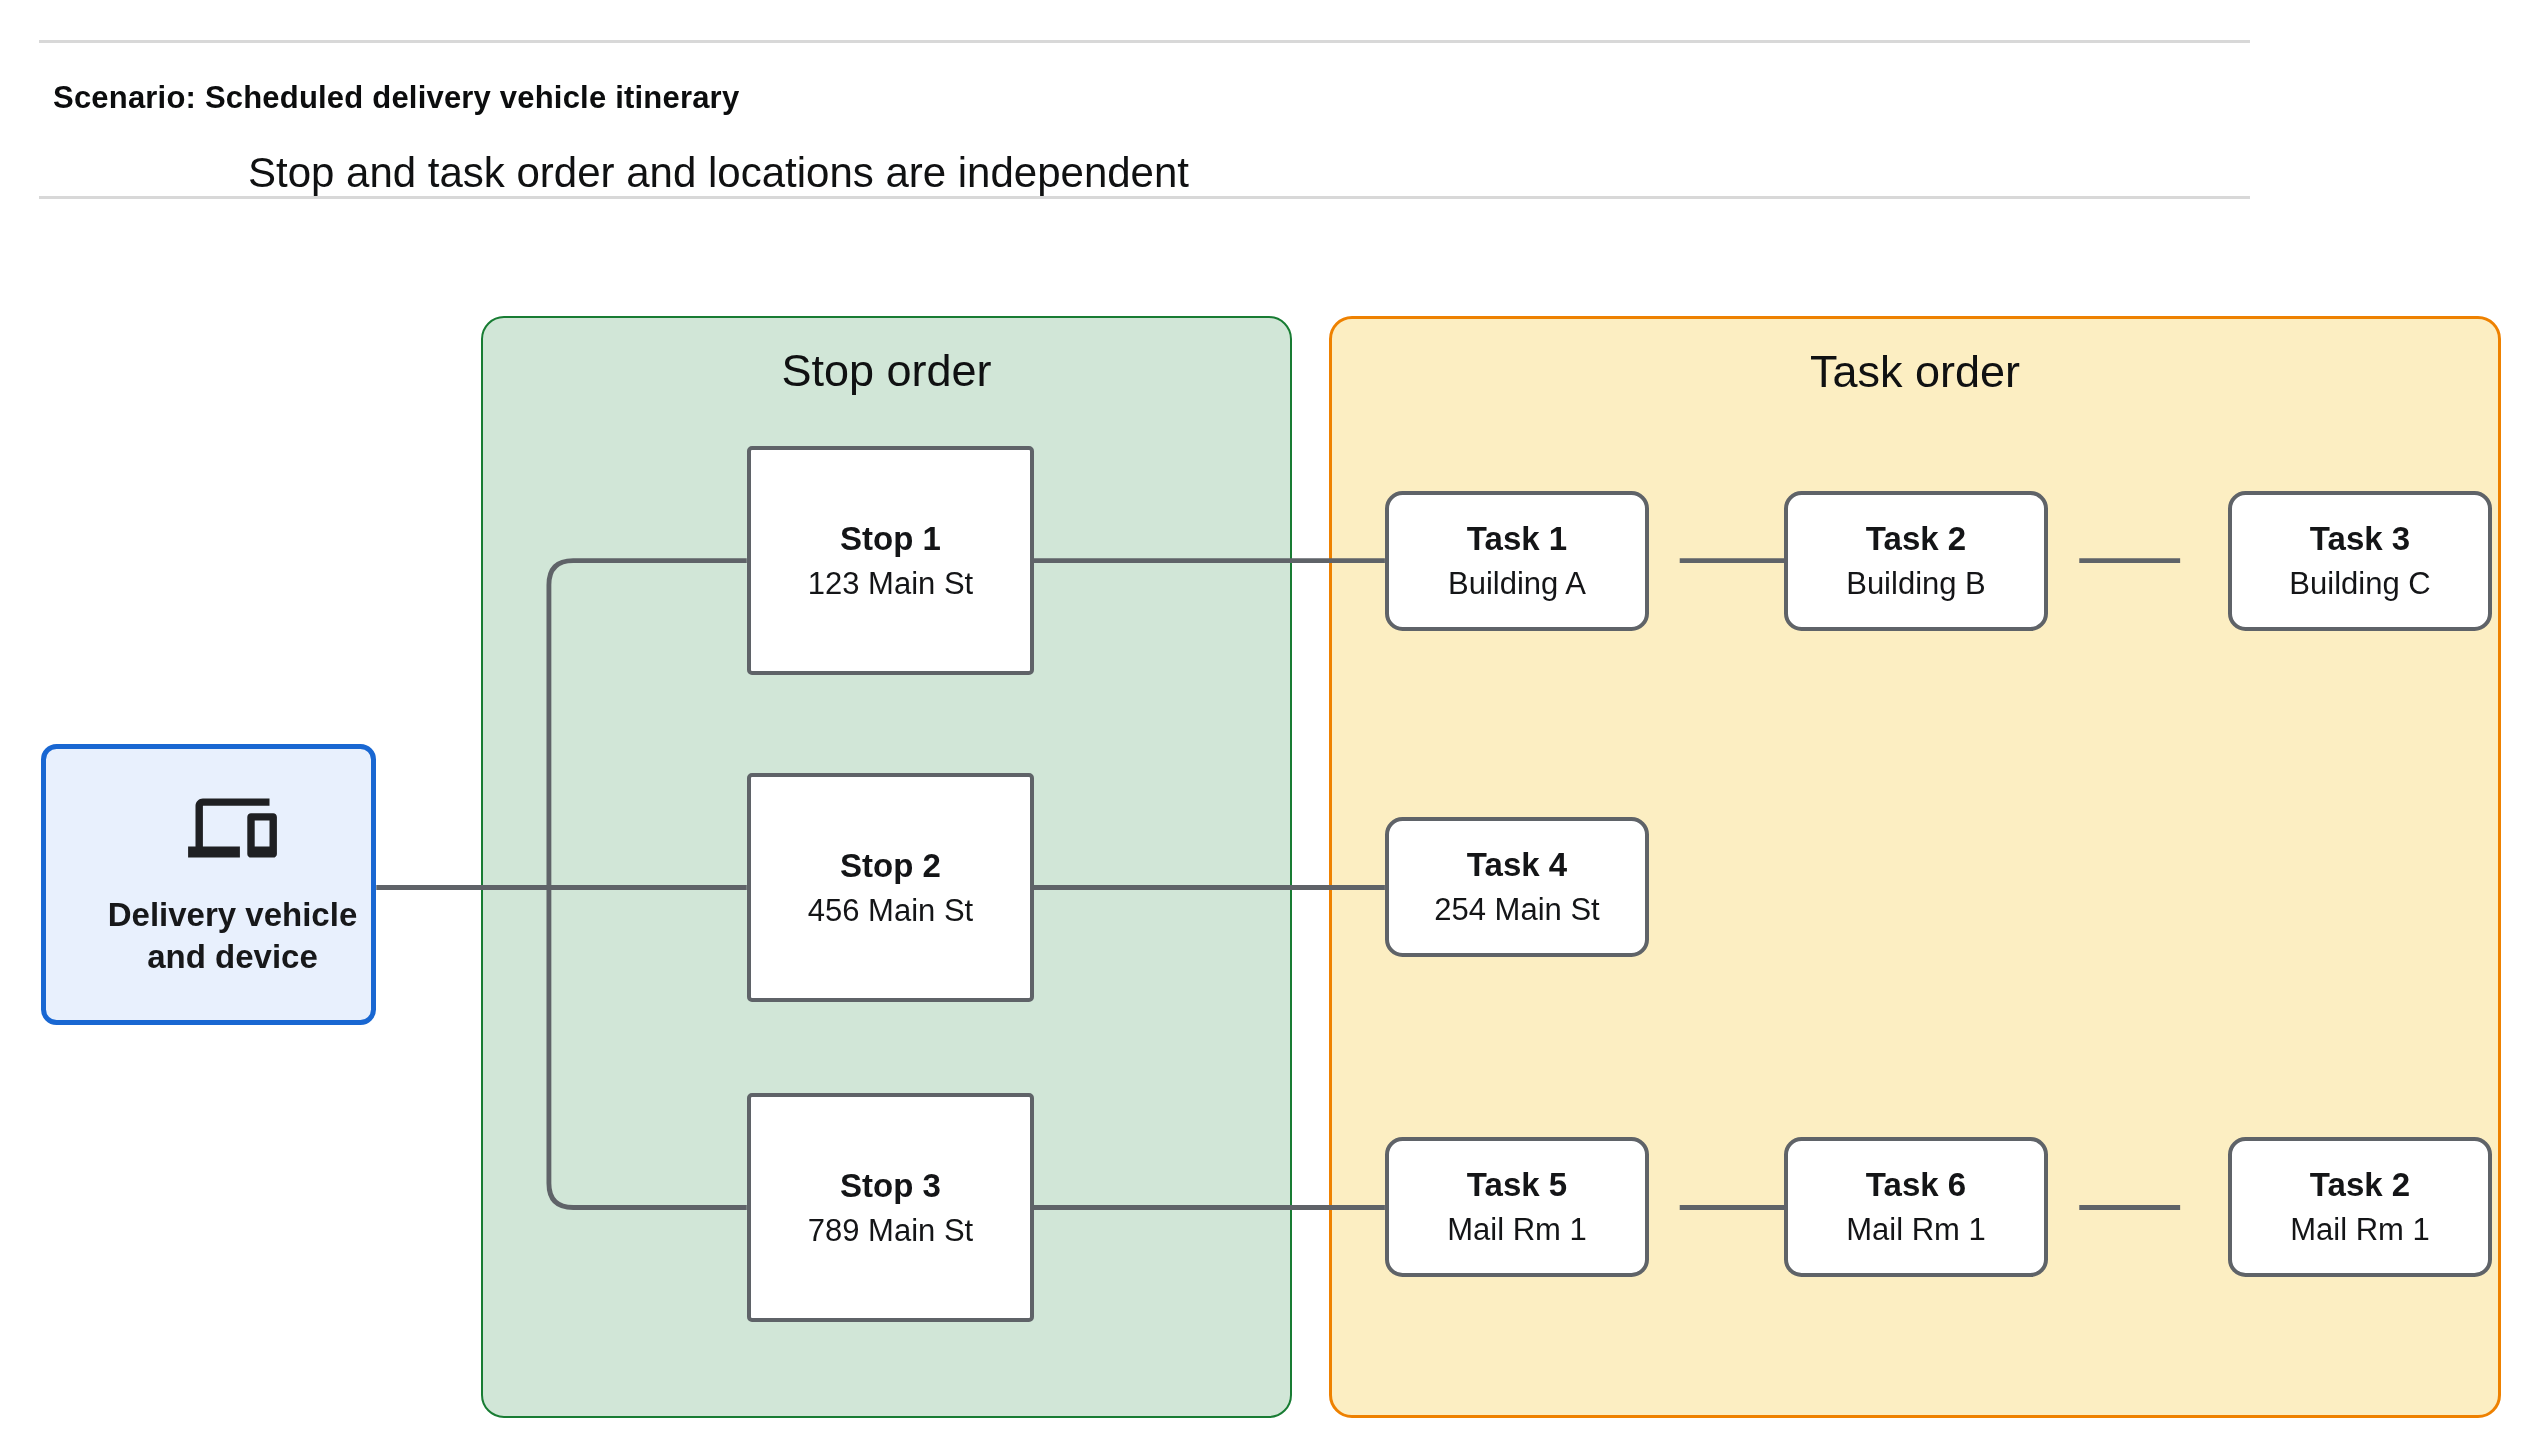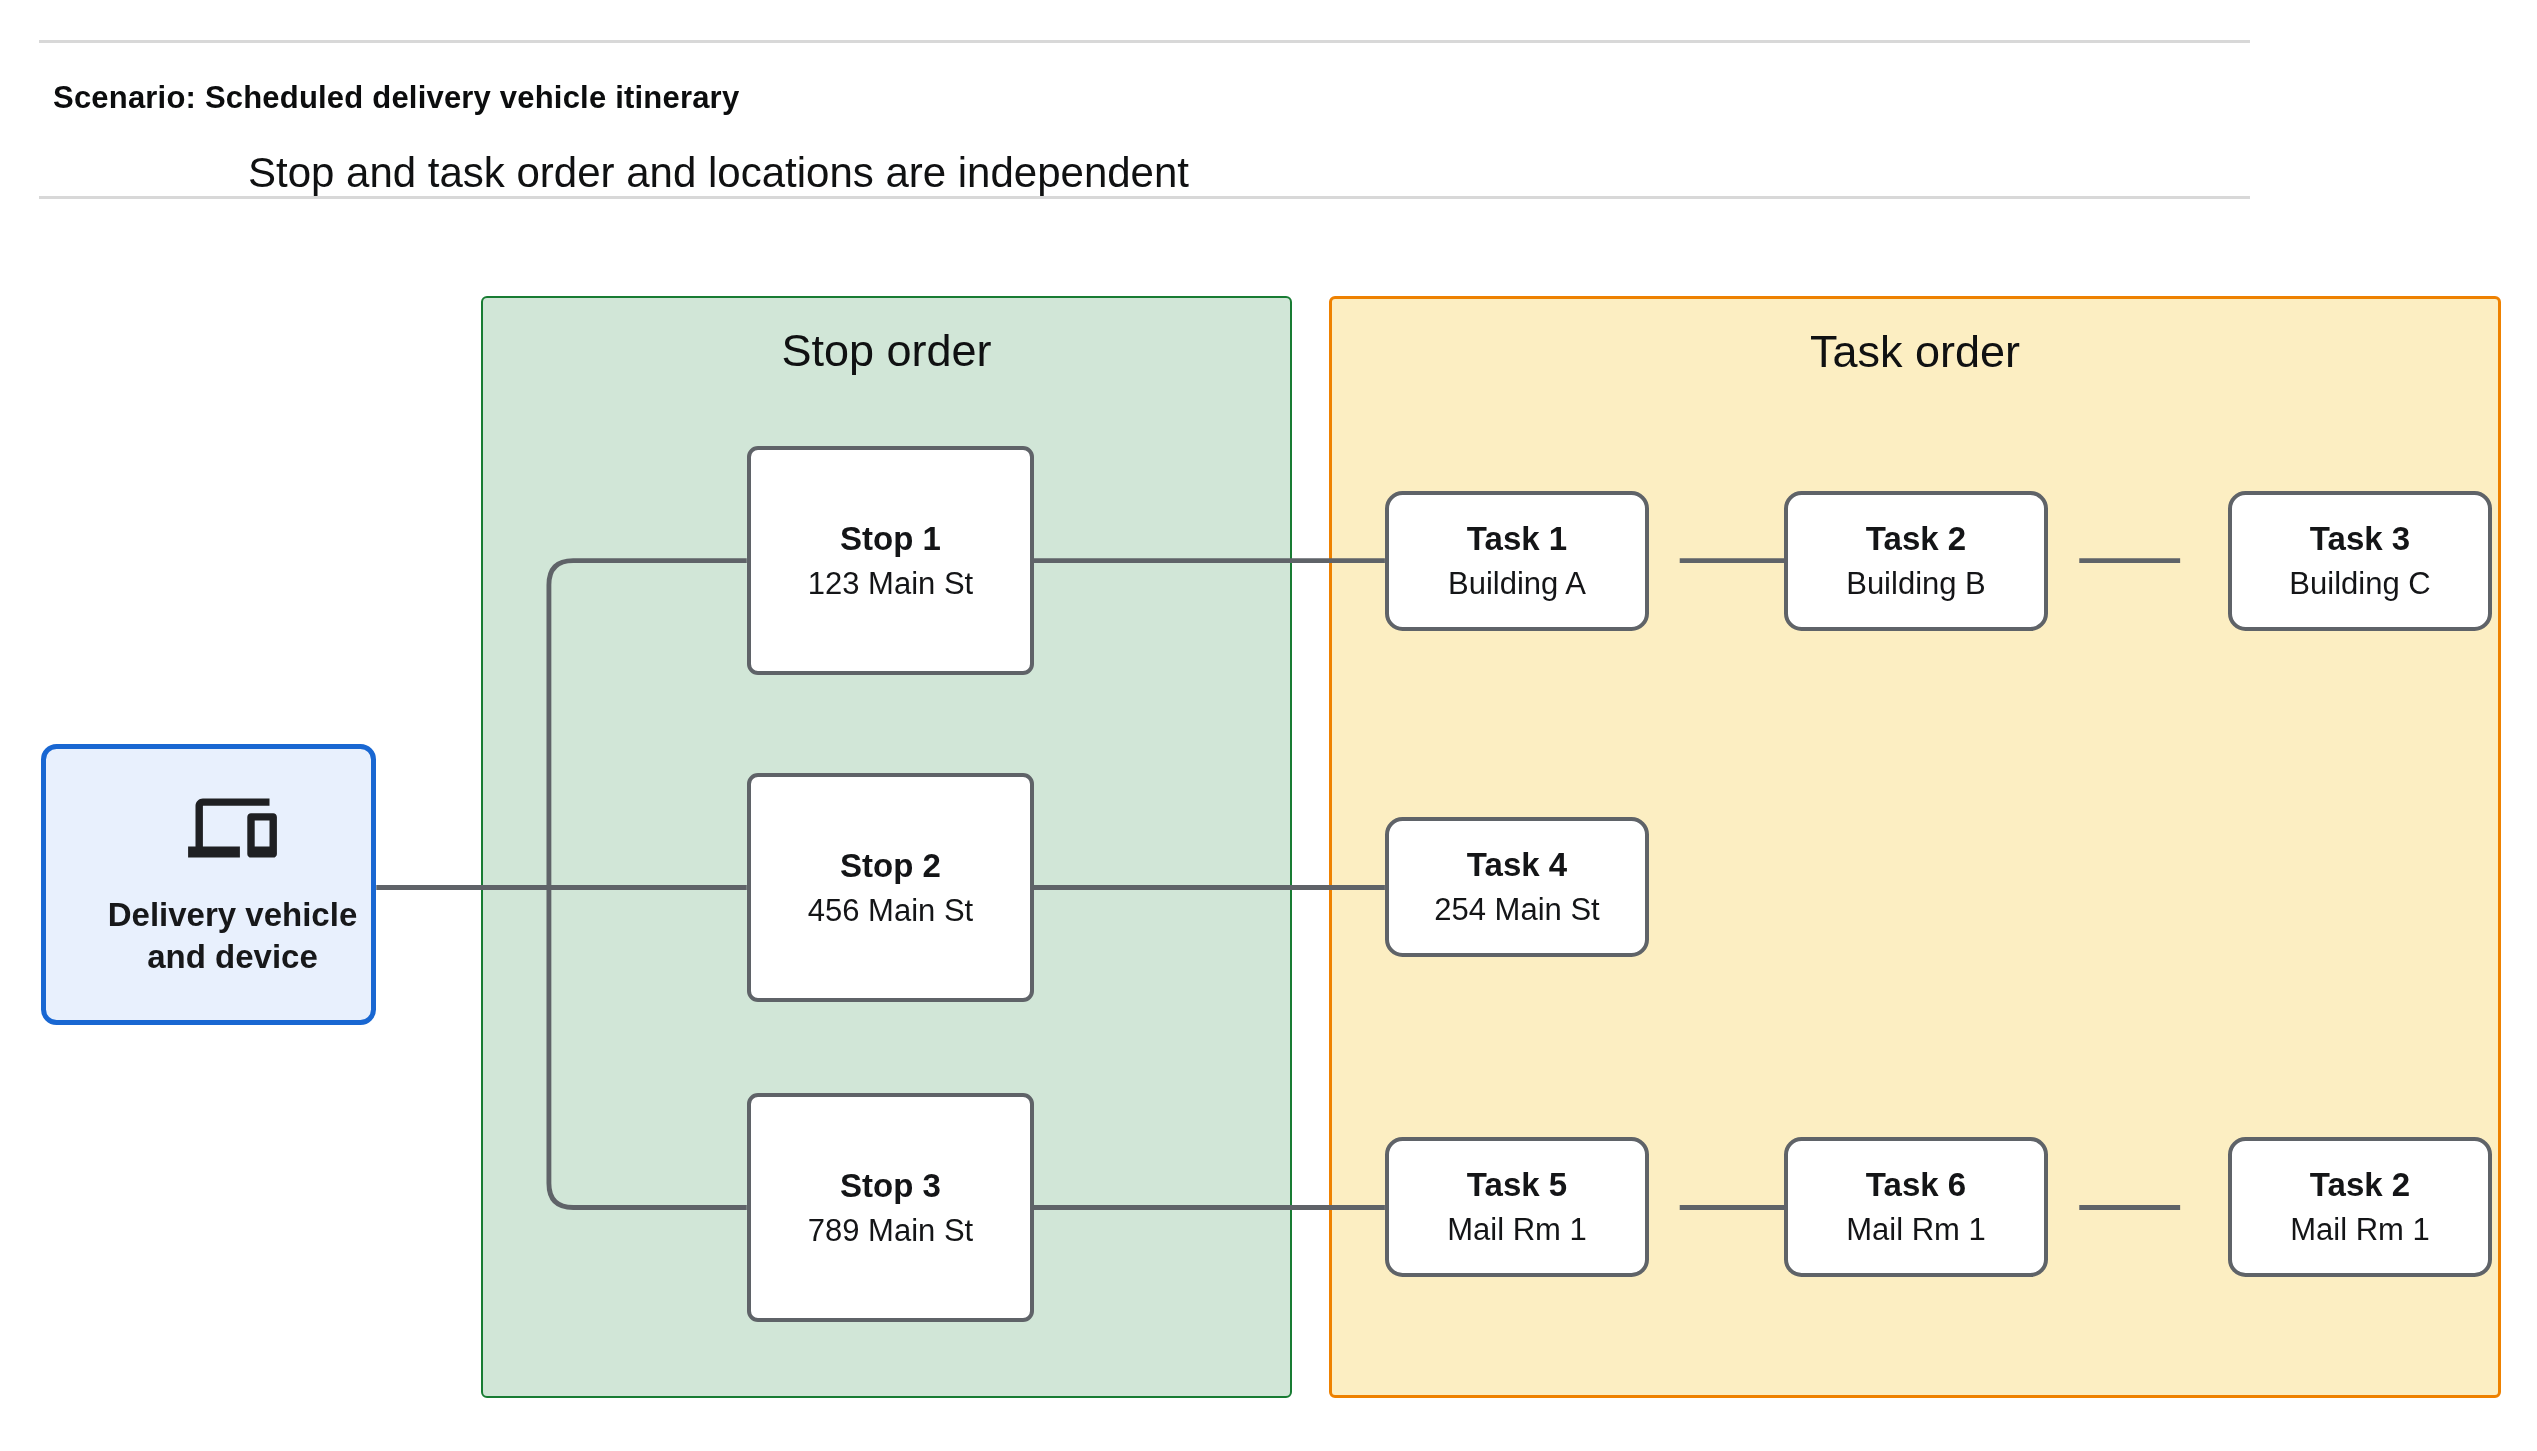--- a/index.html
+++ b/index.html
@@ -21,22 +21,22 @@
     position:absolute;left:53px;top:80px;
     font-size:31px;font-weight:bold;color:#0c0d0e;
     white-space:nowrap;letter-spacing:0.2px;
   }
   .doc-subtitle{
     position:absolute;left:248px;top:149px;
     font-size:42px;font-weight:normal;color:#101112;
     white-space:nowrap;
   }
   .panel{
-    position:absolute;top:296px;height:1102px;
-    border-radius:6px;box-sizing:border-box;
+    position:absolute;top:316px;height:1102px;
+    border-radius:23px;box-sizing:border-box;
   }
   .panel.stop-panel{
     left:481px;width:811px;
     background:var(--stop_panel_fill,#d1e6d7);
     border:2.9px solid var(--stop_panel_border,#187c33);
   }
   .panel.task-panel{
     left:1329px;width:1172px;
     background:var(--task_panel_fill,#fceec2);
     border:3.9px solid var(--task_panel_border,#ee8100);
@@ -56,21 +56,21 @@
   }
   .node{
     position:absolute;box-sizing:border-box;background:#ffffff;
     border:4.8px solid var(--node_border,#5f6368);
     display:flex;flex-direction:column;align-items:center;justify-content:center;
     text-align:center;
   }
   .node .node-title{font-size:33px;font-weight:bold;color:#141517;line-height:1.4;}
   .node .node-sub{font-size:31px;font-weight:normal;color:#141517;line-height:1.4;}
   .stop-node{
-    left:747px;width:287px;height:229px;border-radius:11px;
+    left:747px;width:287px;height:229px;border-radius:5px;
   }
   .stop-node.s1{top:446px;}
   .stop-node.s2{top:773px;}
   .stop-node.s3{top:1093px;}
   .task-node{
     width:264px;height:140px;border-radius:17.5px;
   }
   .task-node.r1{top:491px;}
   .task-node.r2{top:817px;}
   .task-node.r3{top:1137px;}

